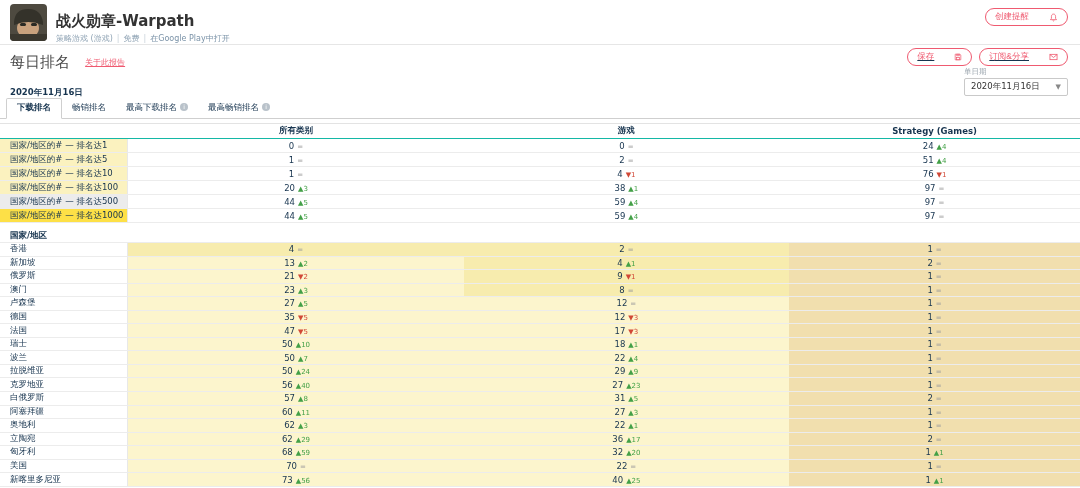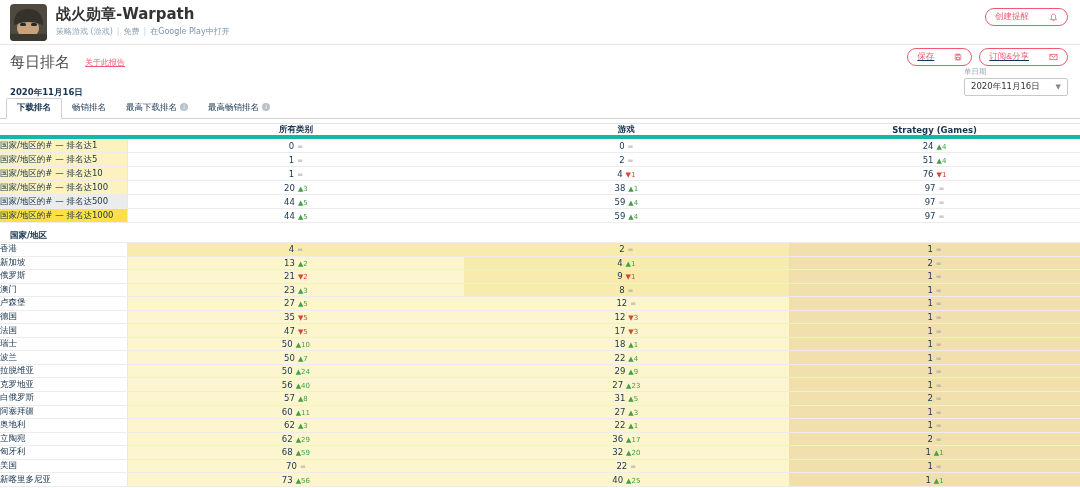--- a/index.html
+++ b/index.html
@@ -3,21 +3,21 @@
 <meta charset="utf-8">
 <style>
   * { box-sizing: border-box; }
   html,body { margin:0; padding:0; }
   body {
     width:1080px; height:488px; overflow:hidden; background:#fff;
     font-family:"DejaVu Sans","Liberation Sans",sans-serif;
     color:#17344f;
   }
   
-  .hdr { position:relative; height:45px; padding:5px 10px; border-bottom:1px solid #e6e6e6; }
+  .hdr { position:relative; height:45px; padding:12px 10px; border-bottom:1px solid #e6e6e6; }
   .avatar { position:absolute; left:10px; top:4px; width:37px; height:37px; border-radius:4px; overflow:hidden; }
   .hdr-text { margin-left:46px; }
   .app-title { font-size:15px; font-weight:bold; color:#333; line-height:18px; }
   .app-sub { font-size:8px; color:#90a4b5; margin-top:3px; }
   .app-sub .sep { color:#c8d1d9; margin:0 4px; }
   .app-sub .gp-link { color:#7b93a8; cursor:pointer; }
   .pill-btn { display:inline-flex; align-items:center; gap:20px; border:1px solid #ef5a70; color:#ef5a70;
     border-radius:10px; font-size:8.5px; padding:2px 9px; background:#fff; cursor:pointer; white-space:nowrap; }
   .pill-btn svg { display:block; }
   .create-alert { position:absolute; right:12px; top:8px; }
@@ -33,25 +33,25 @@
   .caret { color:#888; font-size:7px; }
   
   .date-heading { font-size:8.5px; font-weight:bold; padding:0 10px; height:12px; color:#17344f; }
   .tabs { display:flex; align-items:flex-end; border-bottom:1px solid #cfcfcf; padding:0 6px; height:20px; }
   .tab { font-size:8.5px; padding:3px 10px 4px; color:#17344f; cursor:pointer; white-space:nowrap; }
   .tab.active { border:1px solid #cfcfcf; border-bottom:1px solid #fff; background:#fff; margin-bottom:-1px; font-weight:bold; border-radius:2px 2px 0 0; }
   .info-i { display:inline-block; width:8px; height:8px; border-radius:50%; background:#b9c2ca; color:#fff;
     font-size:6px; line-height:8px; text-align:center; margin-left:3px; vertical-align:1px; }
   
   .table { margin-top:4px; }
-  .thead { display:flex; border-top:1px solid #e3e3e3; border-bottom:4px solid #14b8a6; font-weight:bold;
+  .thead { display:flex; border-top:1px solid #e3e3e3; border-bottom:1px solid #14b8a6; font-weight:bold;
     font-size:8.5px; height:16px; }
   .trow { display:flex; border-bottom:1px solid #ececec; height:14px; align-items:center; font-size:8.5px; }
   .trow.crow { height:13.55px; }
-  .c0 { width:130px; padding-left:0; height:100%; display:flex; align-items:center; border-right:1px solid #e8e8e8; color:#17344f; }
+  .c0 { width:130px; padding-left:10px; height:100%; display:flex; align-items:center; border-right:1px solid #e8e8e8; color:#17344f; }
   .c1 { width:340px; } .c2 { width:330px; } .c3 { width:295px; }
   .c1,.c2,.c3 { height:100%; display:flex; align-items:center; justify-content:center; }
   .thead .c1,.thead .c2,.thead .c3 { justify-content:center; }
   .thead .c0 { border-right:none; }
   .rank { color:#17344f; }
   .chg { margin-left:3px; font-size:7px; }
   .chg.up { color:#43a047; } .chg.down { color:#d14836; } .chg.flat { color:#9e9e9e; }
   .bg-y1 { background:#fbf2bf; } .bg-g1 { background:#ececec; } .bg-g2 { background:#fde047; }
   .cell-y { background:#fcf5cd; } .cell-y2 { background:#f7ecae; } .cell-t { background:#f1dfae; }
   .section-row { font-weight:bold; font-size:8.5px; padding:7px 10px 4px; height:20px; border-bottom:1px solid #ececec; color:#17344f; }

